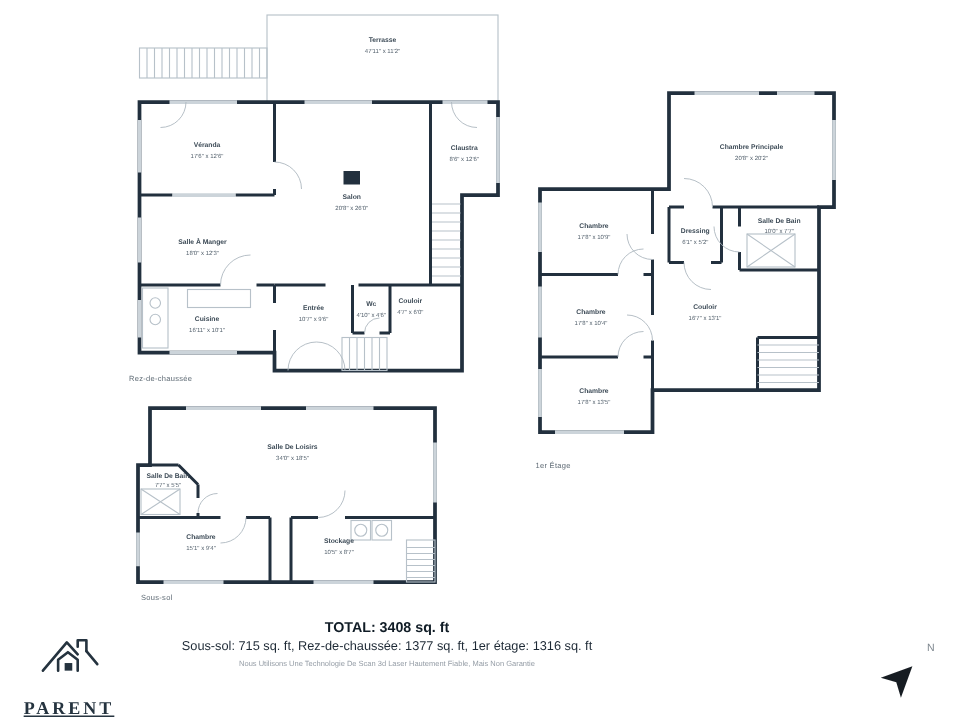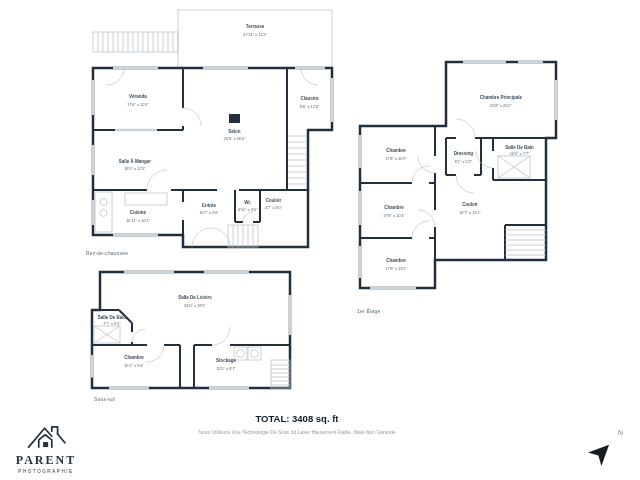--- a/index.html
+++ b/index.html
@@ -10,28 +10,28 @@
   .wallO{fill:#ffffff;stroke:#22303e;stroke-width:5;stroke-linejoin:miter;}
   .wall{stroke:#22303e;stroke-width:4;fill:none;}
   .thin{stroke:#b7c1c9;stroke-width:1.5;fill:none;}
   .win{stroke:#ccd4da;stroke-width:5;fill:none;}
   .arc{stroke:#aeb8c0;stroke-width:1.2;fill:none;}
   .dark{fill:#22303e;}
   text.rn{font:600 9px "Liberation Sans",sans-serif;fill:#3c4a56;text-anchor:middle;}
   text.rd{font:8px "Liberation Sans",sans-serif;fill:#55626e;text-anchor:middle;}
   .floor-label{position:absolute;font-size:5px;color:#5f6b75;letter-spacing:.2px;}
   
-  .summary{position:absolute;left:0;top:413px;width:516px;text-align:center;color:#1d2935;padding-left:39px;}
+  .summary{position:absolute;left:0;top:413px;width:516px;text-align:center;color:#1d2935;}
   .summary .total{font-size:9.5px;font-weight:bold;color:#101c26;line-height:12px;}
   .summary .line{font-size:8.5px;line-height:10.5px;}
   .summary .disclaimer{font-size:5px;color:#959da6;margin-top:4px;}
   
   .logo{position:absolute;left:10px;top:421px;width:72px;text-align:center;color:#25333f;}
   .logo svg{display:block;margin:0 auto;}
-  .logo-name{font:700 12px "Liberation Serif",serif;letter-spacing:2px;margin-top:3px;}
+  .logo-name{font:700 12px "Liberation Serif",serif;letter-spacing:2px;margin-top:15px;text-decoration:underline;}
   .logo-sub{font-size:4.5px;letter-spacing:1.6px;margin-top:1px;}
   
   .compass{position:absolute;right:14px;top:430px;width:40px;height:44px;}
   .compass-arrow{display:block;font-size:30px;line-height:34px;color:#161c22;
                  transform:rotate(-45deg);transform-origin:50% 50%;}
   .compass-n{position:absolute;top:-1px;right:3px;font-size:7px;color:#7b848c;}
 </style>
 </head>
 <body>
 
@@ -194,20 +194,21 @@
     <text class="rd" x="56" y="109">7'7" x 5'5"</text>
     <text class="rn" x="100" y="178">Chambre</text>
     <text class="rd" x="100" y="193">15'1" x 9'4"</text>
     <text class="rn" x="284" y="184">Stockage</text>
     <text class="rd" x="284" y="199">10'5" x 8'7"</text>
   </svg>
   <div class="floor-label" style="left:94px;top:396px">Sous-sol</div>
 
   <div class="summary">
     <div class="total">TOTAL: 3408 sq. ft</div>
+    <div class="line">Sous-sol: 715 sq. ft, Rez-de-chaussée: 1377 sq. ft, 1er étage: 1316 sq. ft</div>
     <div class="disclaimer">Nous Utilisons Une Technologie De Scan 3d Laser Hautement Fiable, Mais Non Garantie</div>
   </div>
 
   <div class="logo">
     <svg width="44" height="29" viewBox="0 0 60 40">
       <g fill="none" stroke="#25333f" stroke-width="2.4" stroke-linejoin="round" stroke-linecap="round">
         <path d="M6 36L28 10L38 21"></path>
         <path d="M38 14V8H46V18"></path>
         <path d="M46 18L56 30"></path>
         <path d="M20 36V26L29 19L38 26V36"></path>

